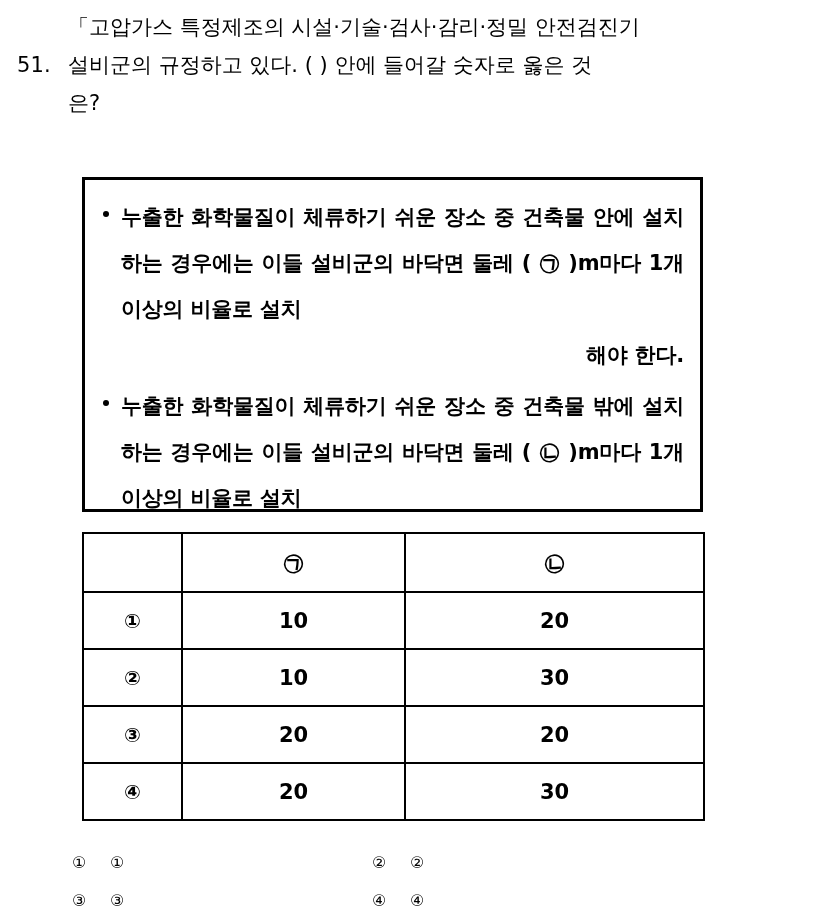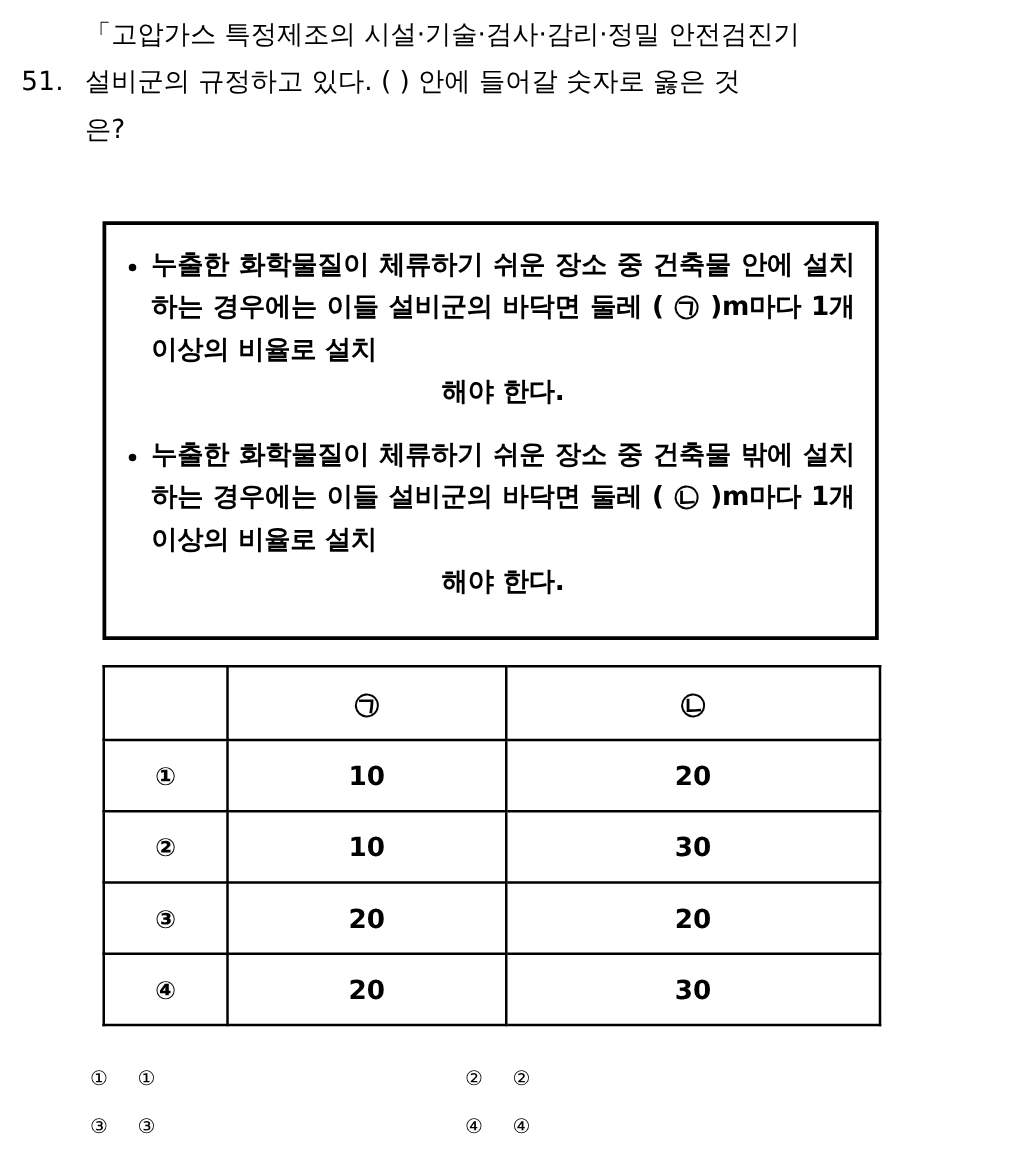--- a/index.html
+++ b/index.html
@@ -59,42 +59,42 @@
   }
   .bullet-list {
     margin: 0;
     padding: 14px 16px 0 18px;
     list-style: none;
   }
   .bullet-item {
     position: relative;
     padding-left: 18px;
     font-size: 21px;
-    line-height: 34px;
+    line-height: 46px;
     font-weight: bold;
     text-align: justify;
     text-justify: inter-character;
     word-break: break-all;
     letter-spacing: -0.2px;
   }
   .bullet-item + .bullet-item {
-    margin-top: 16px;
+    margin-top: 5px;
   }
   .bullet-item::before {
     content: "";
     position: absolute;
     left: 0;
     top: 17px;
     width: 6px;
     height: 6px;
     background: #000000;
     border-radius: 50%;
   }
   .bullet-item .tail {
-    text-align: center;
+    text-align: right;
     display: block;
   }
 
   
   .options-table {
     position: absolute;
     left: 82px;
     top: 532px;
     width: 621px;
     border-collapse: collapse;

